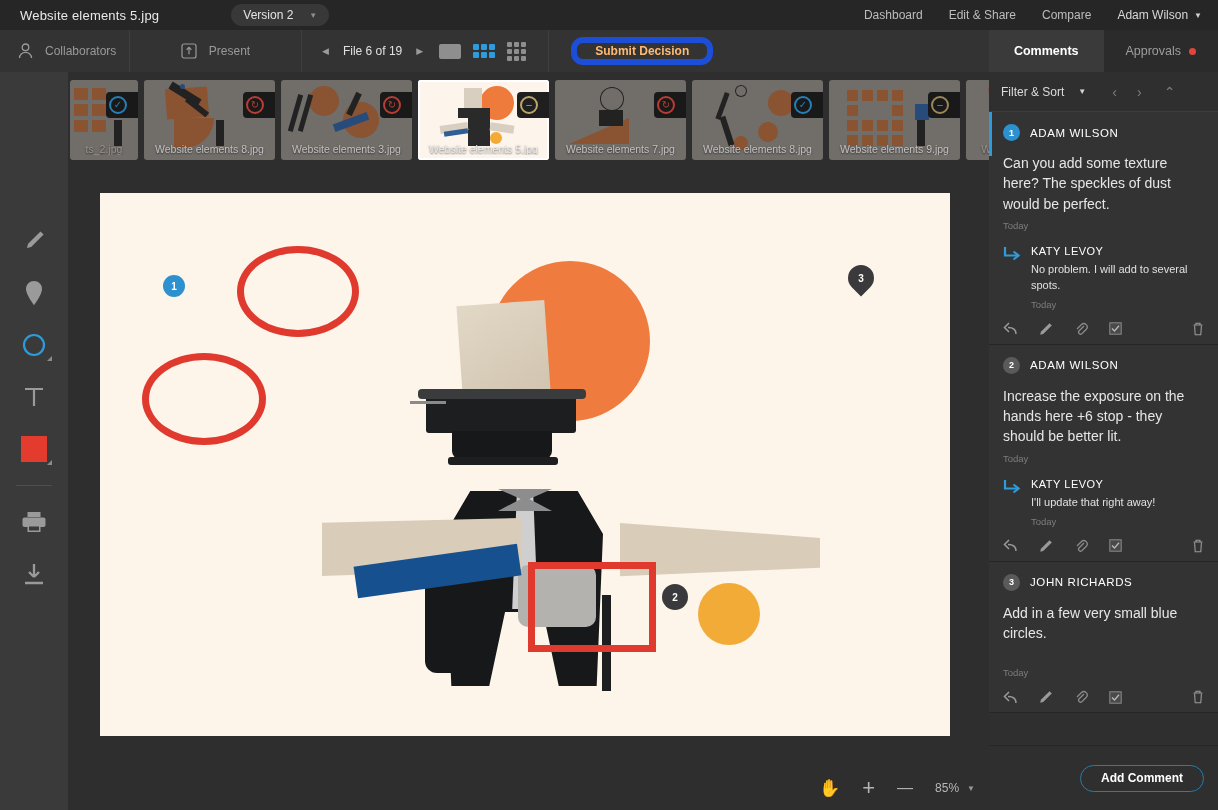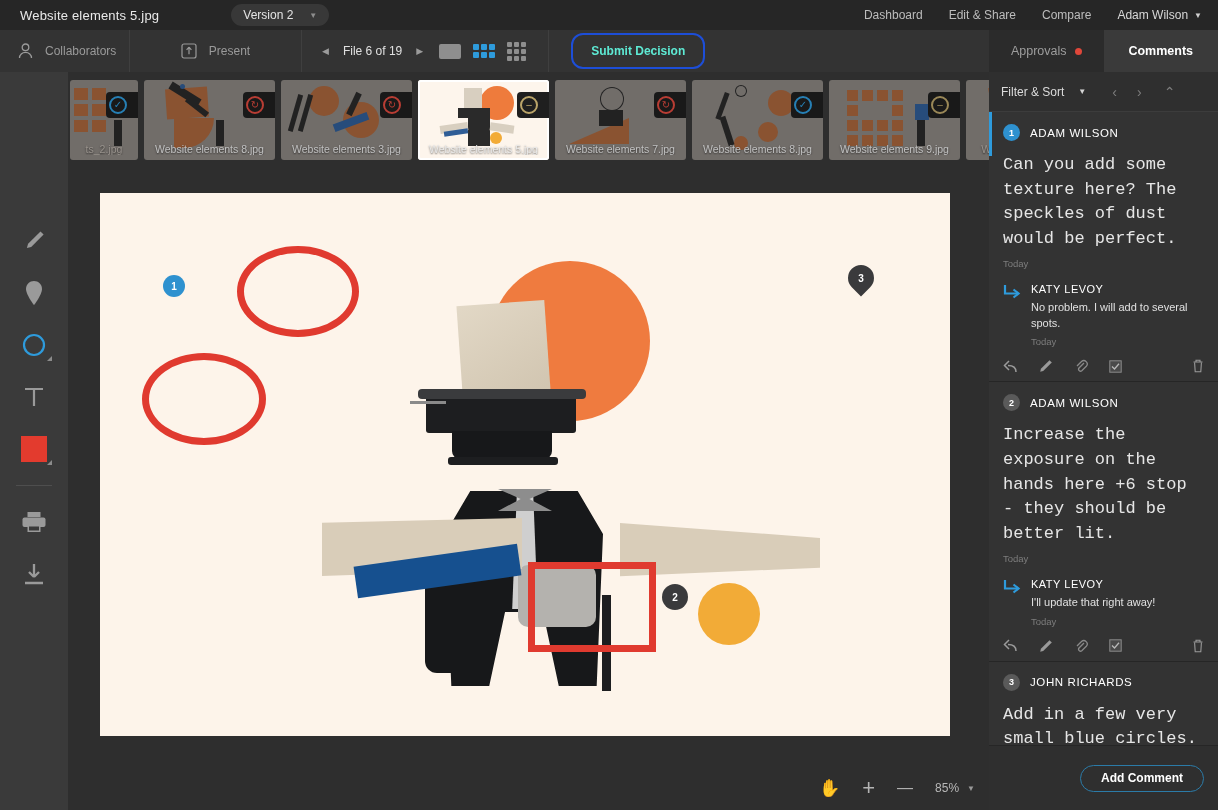--- a/index.html
+++ b/index.html
@@ -48,22 +48,22 @@
   .pg-text { color: #e0e0e0; font-size: 12px; }
   .view-modes { display: flex; align-items: center; gap: 12px; padding-right: 22px; }
   .vm { cursor: pointer; }
   .vm-single { width: 22px; height: 15px; background: #8e8e8e; border-radius: 2px; }
   .vm-grid3 { display: grid; grid-template-columns: repeat(3,6px); grid-template-rows: repeat(2,6px); gap: 2px; }
   .vm-grid3 i { background: #2e9bdc; border-radius: 1px; display: block; }
   .vm-grid9 { display: grid; grid-template-columns: repeat(3,5px); grid-template-rows: repeat(3,5px); gap: 2px; }
   .vm-grid9 i { background: #8e8e8e; border-radius: 1px; display: block; }
   .submit-wrap { border-left: 1px solid #3f3f3f; height: 42px; display: flex; align-items: center; padding: 0 22px; }
   .submit-btn {
-    height: 36px; padding: 0 18px; border-radius: 12px; border: 2px solid #1d4ed8;
-    background: transparent; color: #5eead4; font-size: 12px; font-weight: bold;
+    height: 28px; padding: 0 18px; border-radius: 12px; border: 6px solid #1d4ed8;
+    background: transparent; color: #fdba74; font-size: 12px; font-weight: bold;
     display: flex; align-items: center; cursor: pointer; font-family: "Liberation Sans", sans-serif;
   }
 
   
   .rail {
     position: absolute; left: 0; top: 72px; width: 68px; height: 738px;
     background: #3a3a3a; display: flex; flex-direction: column; align-items: center;
   }
   .rail-tool { width: 48px; height: 52px; display: flex; align-items: center; justify-content: center; cursor: pointer; position: relative; }
   .rail-corner { position: absolute; right: 6px; bottom: 10px; width: 0; height: 0;
@@ -202,21 +202,21 @@
   .comment.sel::before {
     content: ""; position: absolute; left: 0; top: 0; width: 3px; height: 44px; background: #2e9bdc;
   }
   .c-head { display: flex; align-items: center; gap: 10px; margin-bottom: 12px; }
   .c-num {
     width: 17px; height: 17px; border-radius: 50%; background: #5a5a5a; color: #fff;
     font-size: 9px; font-weight: bold; display: flex; align-items: center; justify-content: center;
   }
   .c-num.blue { background: #2e91cf; }
   .c-author { color: #ffffff; font-size: 11.5px; letter-spacing: .6px; }
-  .c-body { color: #e6e6e6; font-size: 17px; line-height: 1.45; font-family: Liberation Mono, monospace; }
+  .c-body { color: #e6e6e6; font-size: 14px; line-height: 1.45; }
   .c-time { color: #7d7d7d; font-size: 9.5px; margin-top: 6px; }
   .reply { display: flex; gap: 8px; margin-top: 14px; }
   .reply-arrow { color: #2e9bdc; font-size: 17px; line-height: 1; margin-top: 1px; }
   .r-author { color: #ffffff; font-size: 11px; letter-spacing: .5px; }
   .r-body { color: #e0e0e0; font-size: 11px; line-height: 1.45; margin-top: 5px; }
   .r-time { color: #7d7d7d; font-size: 9.5px; margin-top: 5px; }
   .c-actions { display: flex; align-items: center; gap: 21px; margin-top: 12px; }
   .act { color: #9a9a9a; font-size: 13px; cursor: pointer; line-height: 1; }
   .act.trash { margin-left: auto; }
   .panel-footer {
@@ -525,26 +525,26 @@
     <span class="zb-icon">✋</span>
     <span class="zb-icon" style="font-size:22px">+</span>
     <span class="zb-icon" style="font-size:16px">—</span>
     <span class="zb-pct">85%</span>
     <span class="zb-caret">▼</span>
   </div>
 
   <div class="panel">
 
     <div class="panel-tabs">
+      <div class="ptab active">
+        <span>Comments</span>
+      </div>
       <div class="ptab">
         <span>Approvals</span>
         <span class="dot-red"></span>
-      </div>
-      <div class="ptab active">
-        <span>Comments</span>
       </div>
     </div>
 
     <div class="filter-row">
       <span class="filter-label">Filter &amp; Sort</span>
       <span class="filter-caret">▼</span>
       <span class="nav-chev a">‹</span>
       <span class="nav-chev b">›</span>
       <span class="nav-chev c">⌃</span>
     </div>

